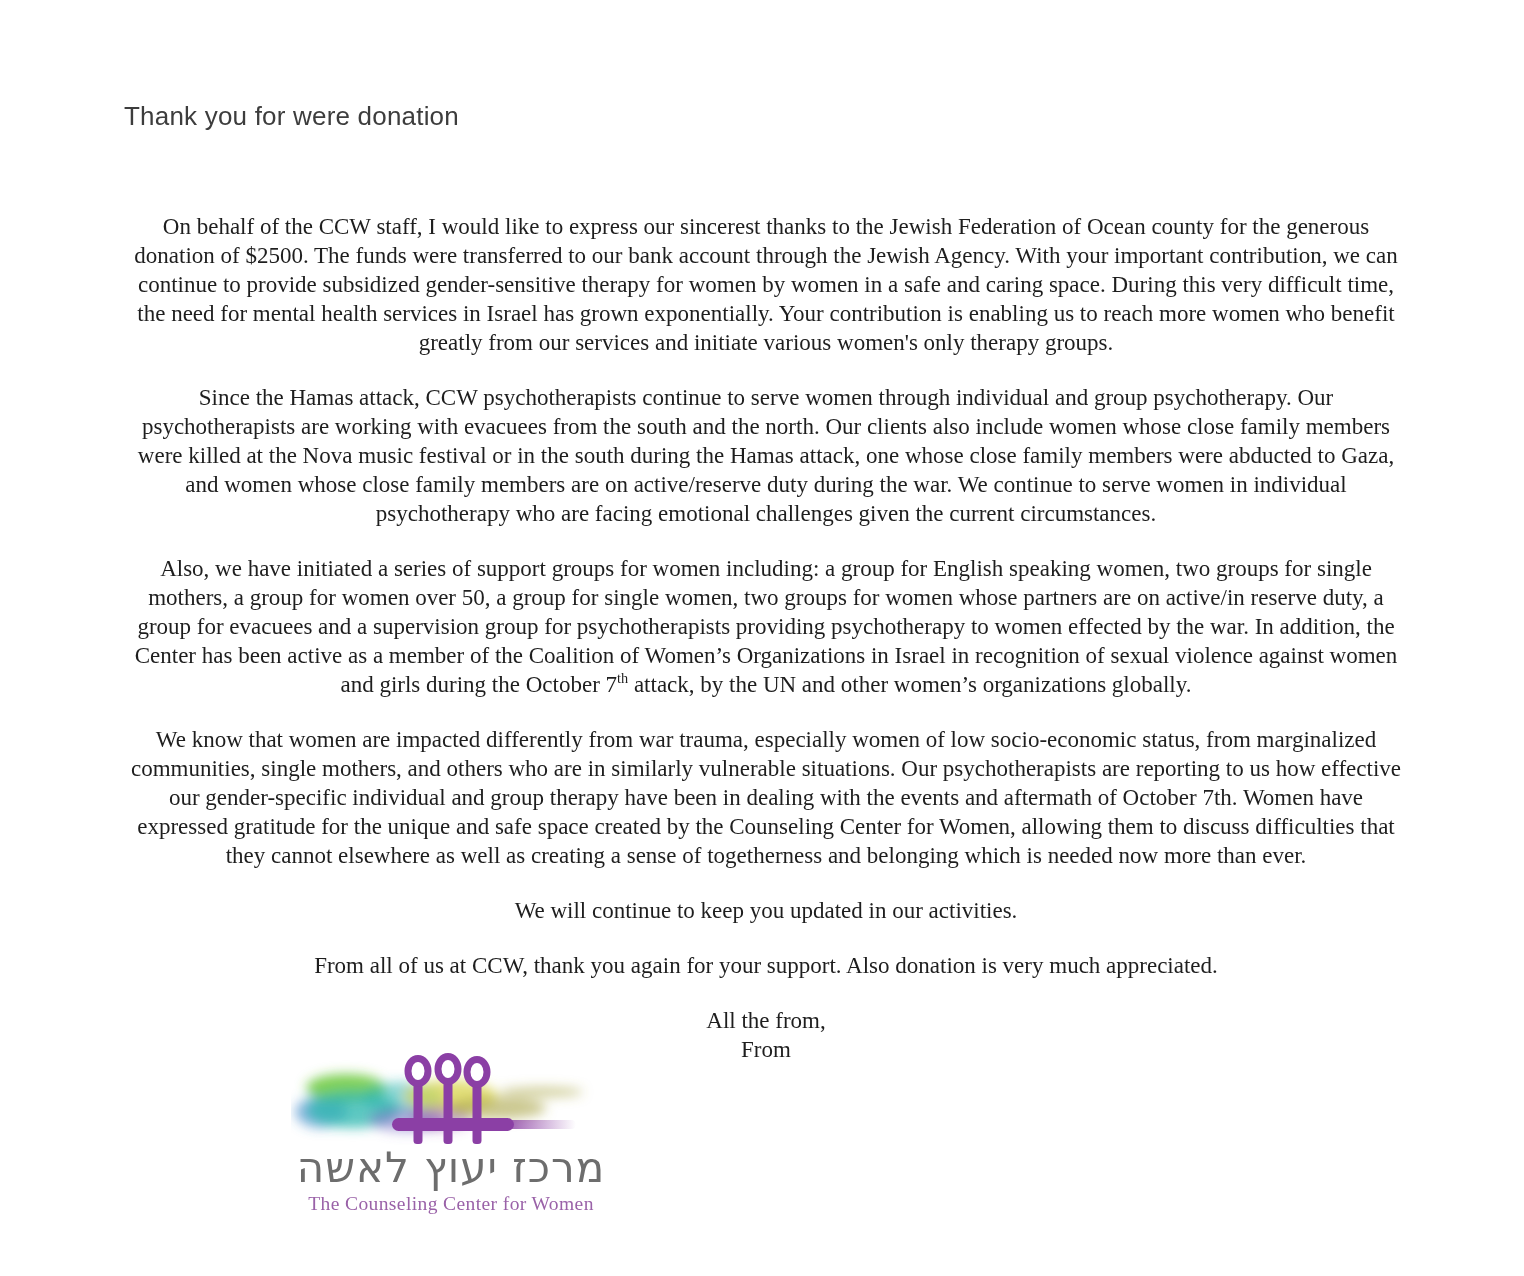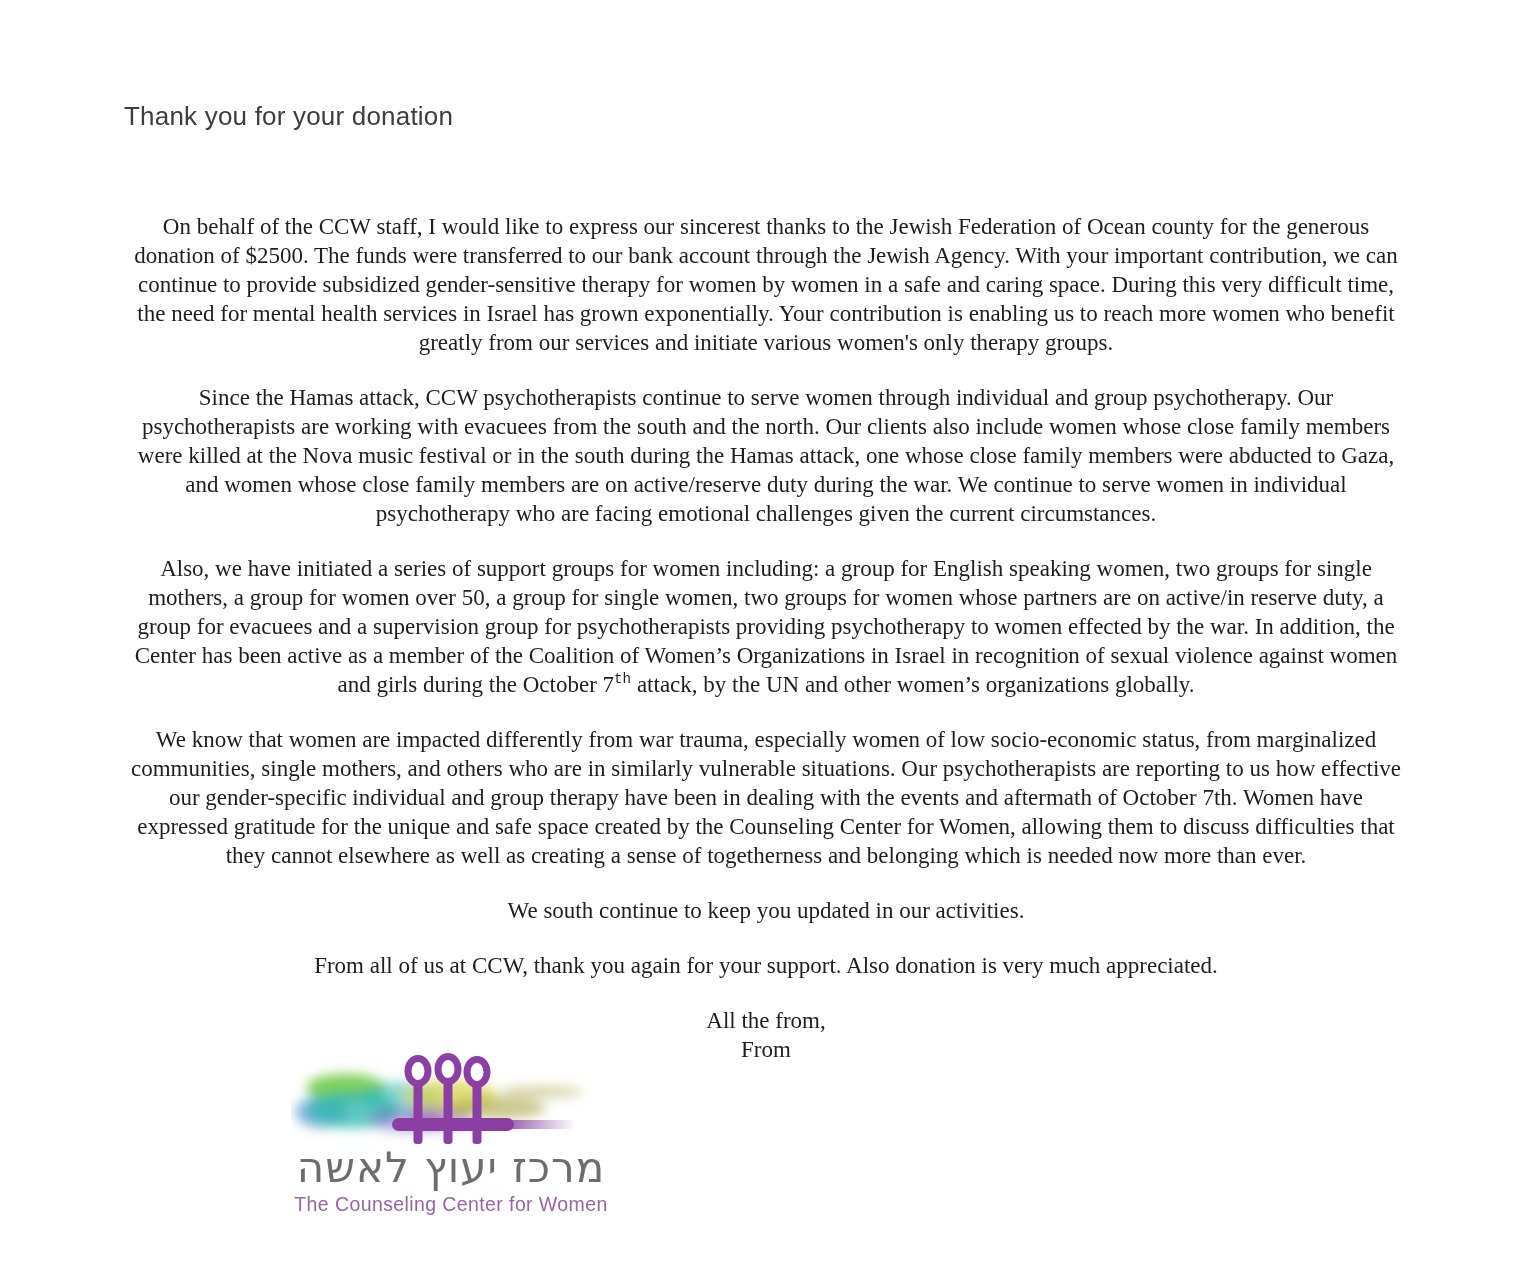--- a/index.html
+++ b/index.html
@@ -30,21 +30,20 @@
   .letter p {
     font-size: 23px;
     line-height: 29px;
     margin: 4px 0 26px 0;
     text-align: center;
   }
   .letter sup {
     font-size: 0.62em;
     vertical-align: super;
     line-height: 0;
-    font-family: Liberation Mono, monospace;
   }
   .closing-block { margin-bottom: 0 !important; }
   .logo {
     position: absolute;
     left: 291px;
     top: 1048px;
     width: 320px;
     text-align: center;
   }
   .logo-art { display: block; margin: 0 auto; }
@@ -52,43 +51,43 @@
     font-family: "DejaVu Sans", sans-serif;
     font-size: 42px;
     line-height: 40px;
     color: #6d6d6d;       
     letter-spacing: 1px;
     direction: rtl;
     margin-top: 0px;
     white-space: nowrap;
   }
   .logo-english {
-    font-family: Liberation Sans, sans-serif;
+    font-family: Liberation Serif, serif;
     font-size: 19.5px;
     line-height: 22px;
     color: #9a62a8;       
     letter-spacing: 0.4px;
     margin-top: 5px;
     white-space: nowrap;
   }
 </style>
 </head>
 <body>
 
 <div class="page">
   <div class="content">
 
-    <h1 class="doc-title">Thank you for your donation</h1>
+    <h1 class="doc-title">Thank you for were donation</h1>
 
     <div class="letter">
       <p>On behalf of the CCW staff, I would like to express our sincerest thanks to the Jewish Federation of Ocean county for the generous donation of $2500. The funds were transferred to our bank account through the Jewish Agency. With your important contribution, we can continue to provide subsidized gender-sensitive therapy for women by women in a safe and caring space. During this very difficult time, the need for mental health services in Israel has grown exponentially. Your contribution is enabling us to reach more women who benefit greatly from our services and initiate various women's only therapy groups.</p>
       <p>Since the Hamas attack, CCW psychotherapists continue to serve women through individual and group psychotherapy. Our psychotherapists are working with evacuees from the south and the north. Our clients also include women whose close family members were killed at the Nova music festival or in the south during the Hamas attack, one whose close family members were abducted to Gaza, and women whose close family members are on active/reserve duty during the war. We continue to serve women in individual psychotherapy who are facing emotional challenges given the current circumstances.</p>
       <p><span>Also, we have initiated a series of support groups for women including: a group for English speaking women, two groups for single mothers, a group for women over 50, a group for single women, two groups for women whose partners are on active/in reserve duty, a group for evacuees and a supervision group for psychotherapists providing psychotherapy to women effected by the war. In addition, the Center has been active as a member of the Coalition of Women’s Organizations in Israel in recognition of sexual violence against women and girls during the October 7</span><sup>th</sup><span> attack, by the UN and other women’s organizations globally.</span></p>
       <p>We know that women are impacted differently from war trauma, especially women of low socio-economic status, from marginalized communities, single mothers, and others who are in similarly vulnerable situations. Our psychotherapists are reporting to us how effective our gender-specific individual and group therapy have been in dealing with the events and aftermath of October 7th. Women have expressed gratitude for the unique and safe space created by the Counseling Center for Women, allowing them to discuss difficulties that they cannot elsewhere as well as creating a sense of togetherness and belonging which is needed now more than ever.</p>
-      <p>We south continue to keep you updated in our activities.</p>
+      <p>We will continue to keep you updated in our activities.</p>
       <p>From all of us at CCW, thank you again for your support. Also donation is very much appreciated.</p>
       <p class="closing-block"><span>All the from,</span><br><span>From</span></p>
     </div>
   </div>
 
   <div class="logo">
     <svg class="logo-art" width="320" height="100" viewBox="0 0 320 100" xmlns="http://www.w3.org/2000/svg">
       <defs>
         <filter id="wc" x="-40%" y="-90%" width="180%" height="280%">
           <feGaussianBlur stdDeviation="6"></feGaussianBlur>

